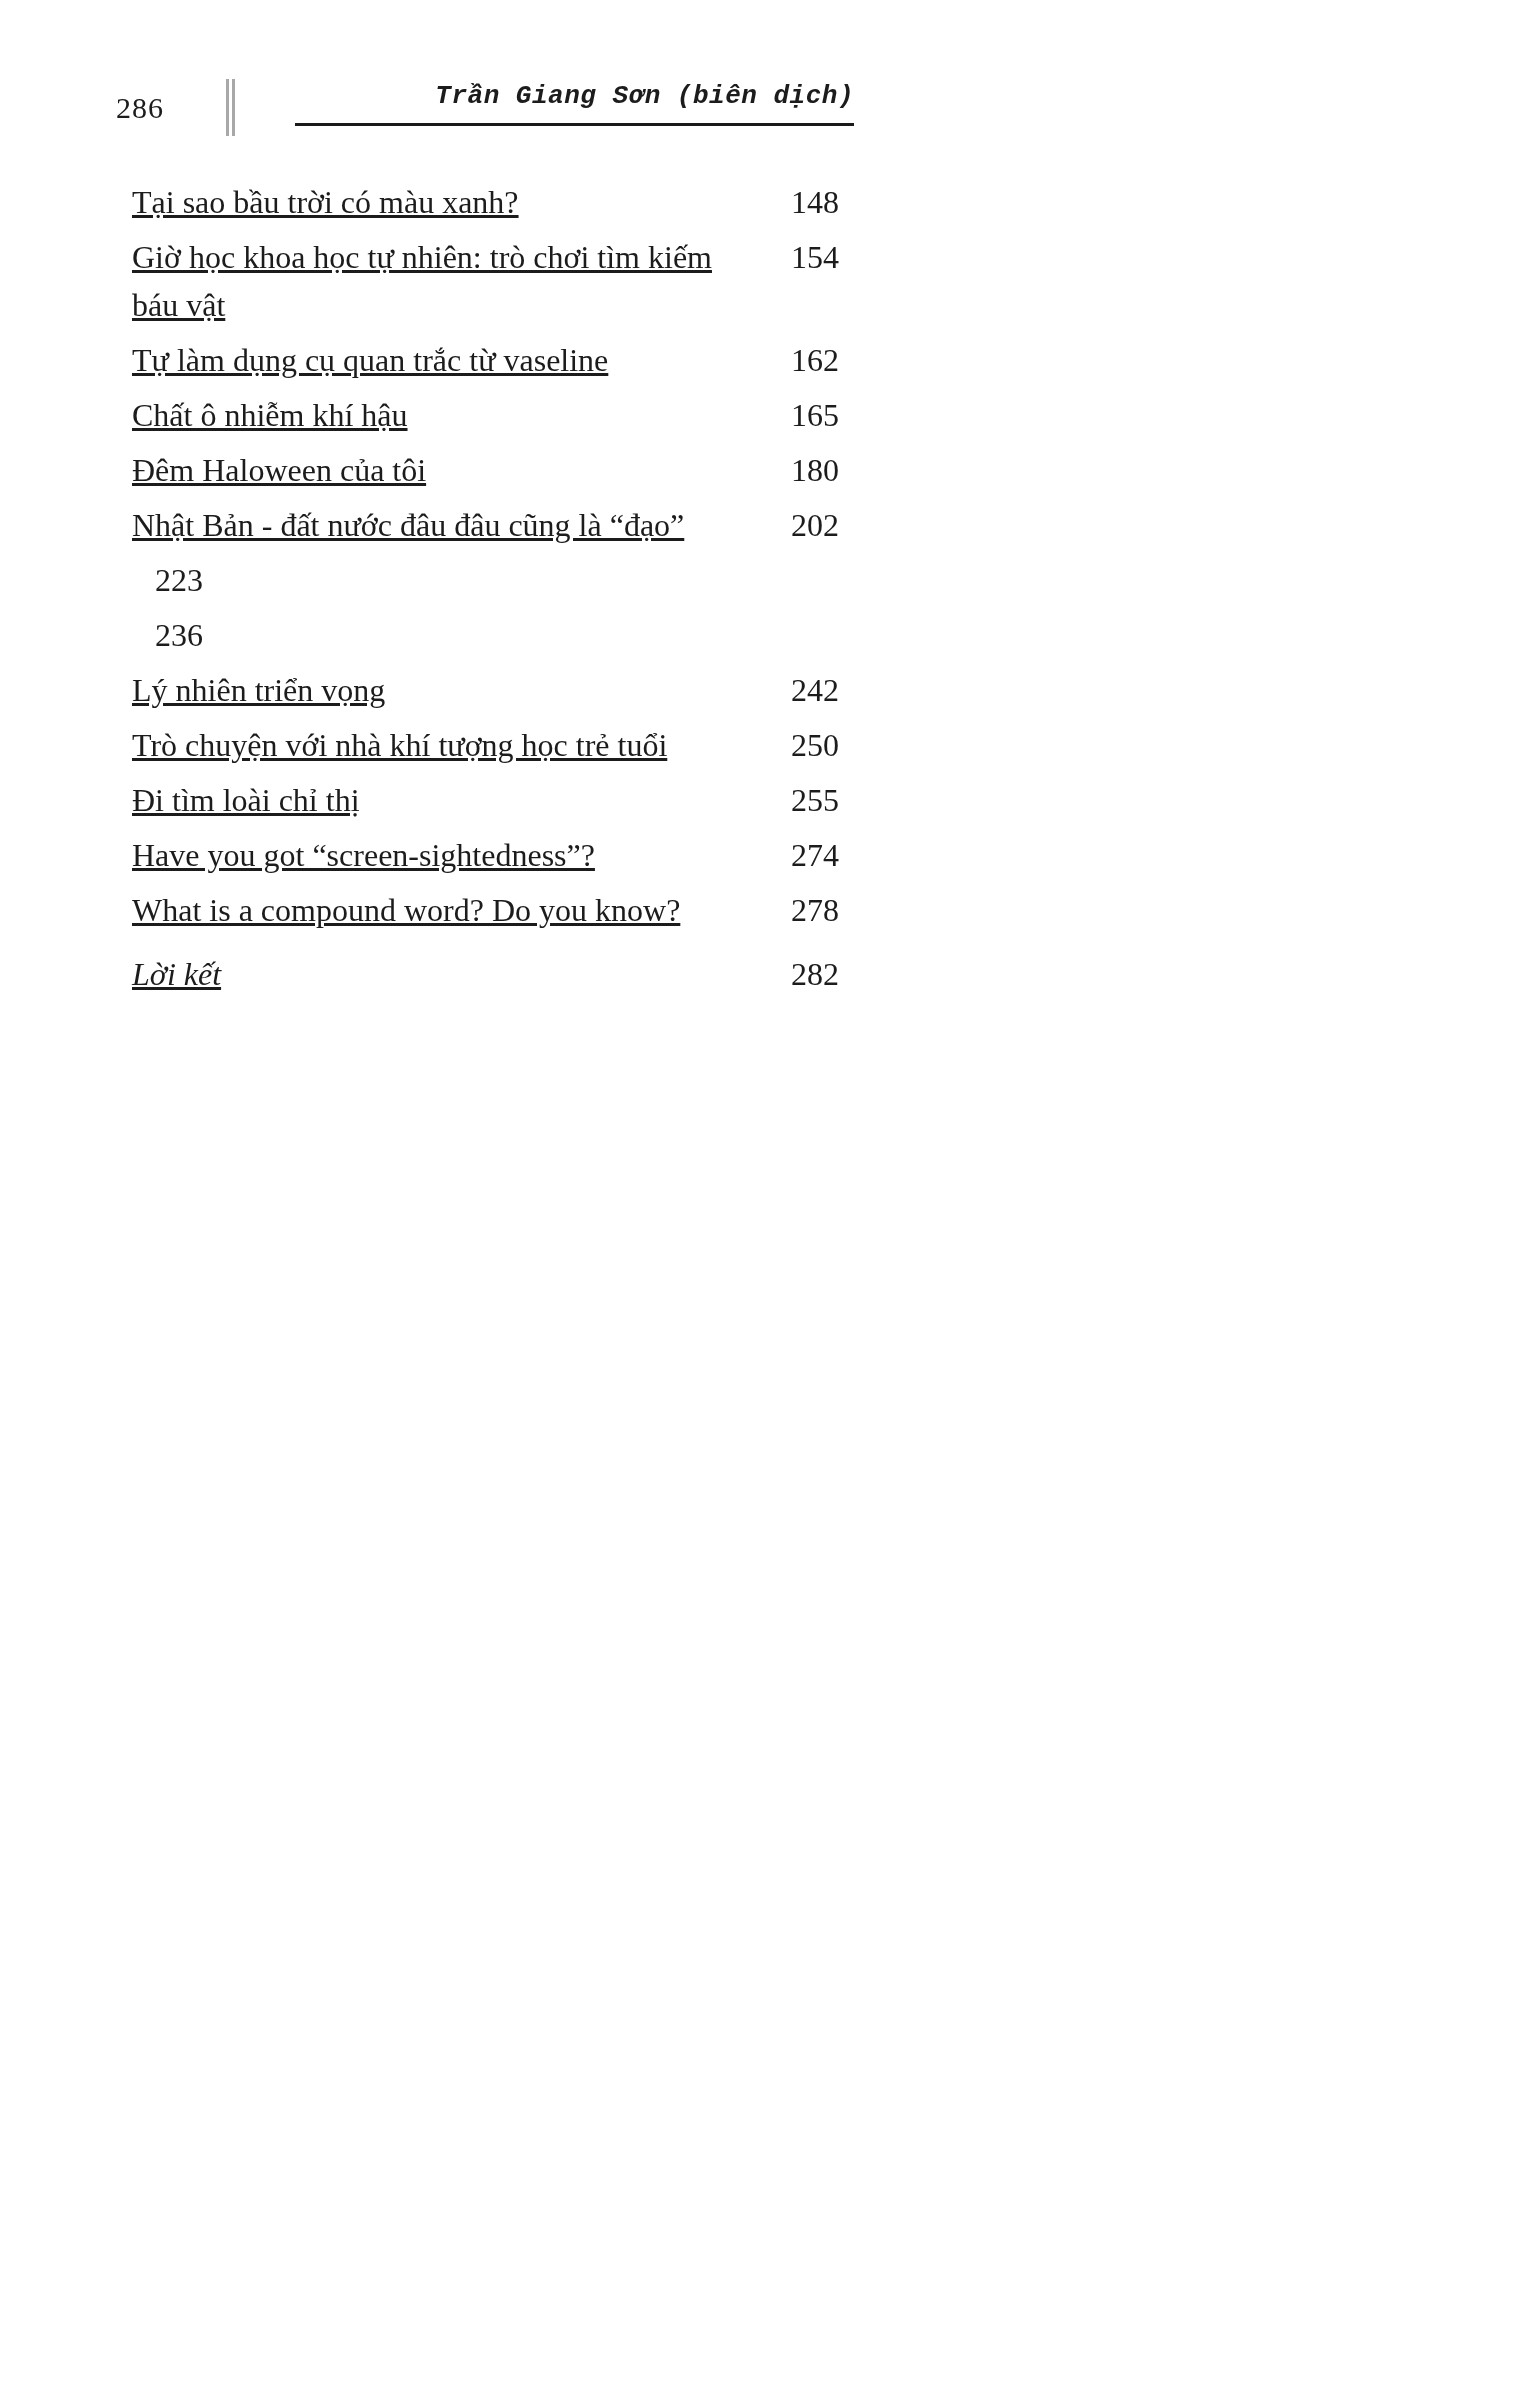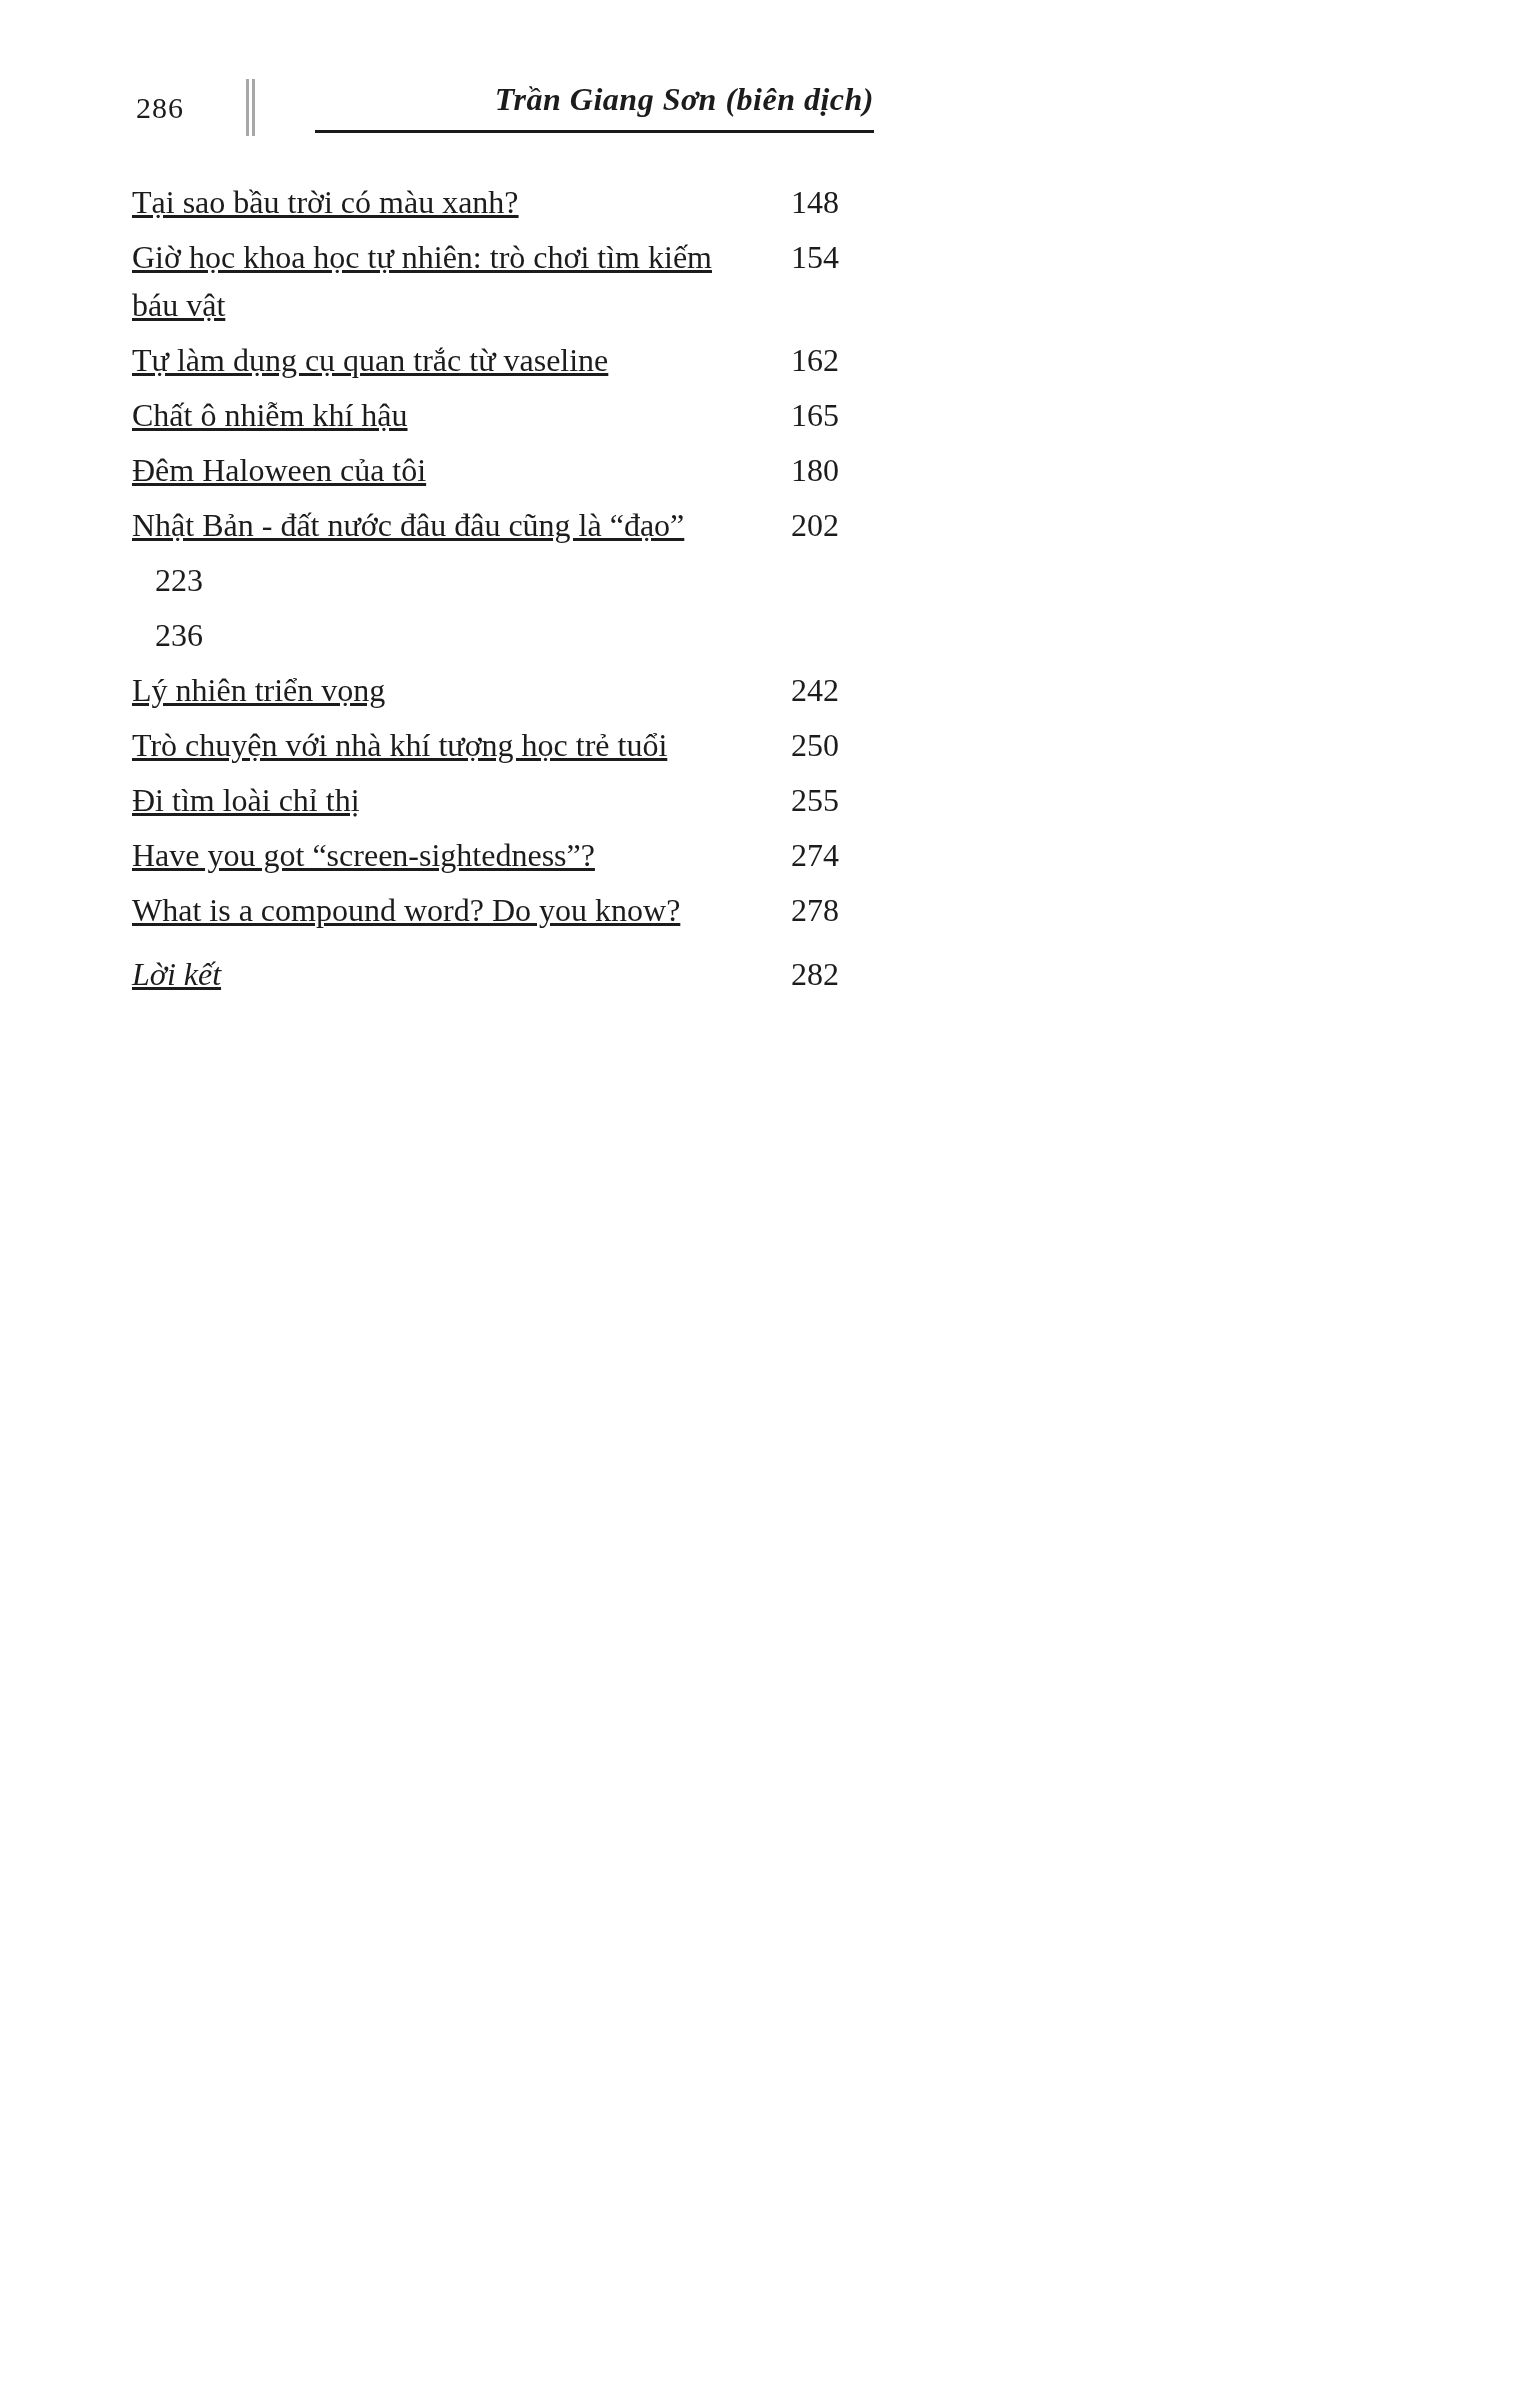--- a/index.html
+++ b/index.html
@@ -11,21 +11,21 @@
     background: #ffffff;
     font-family: "Liberation Serif", serif;
     color: #1c1c1c;
     overflow: hidden;
   }
 
   
   .header {
     position: absolute;
     top: 79px;
-    left: 136px;
+    left: 116px;
     width: 738px;
     display: flex;
     align-items: flex-start;
     gap: 44px;
   }
   .page-num {
     font-size: 30px;
     line-height: 1;
     padding-top: 14px;
     letter-spacing: 1px;
@@ -40,24 +40,24 @@
     margin-top: 0px;
   }
   .header-right {
     flex: 1;
     text-align: right;
     border-bottom: 3px solid #1a1a1a;
     padding-bottom: 12px;
     margin-top: 2px;
   }
   .running-title {
-    font-family: Liberation Serif, serif;
+    font-family: Liberation Mono, monospace;
     font-style: italic;
     font-weight: bold;
-    font-size: 32px;
+    font-size: 26px;
     letter-spacing: 0.5px;
   }
 
   
   .toc {
     position: absolute;
     top: 178px;
     left: 132px;
     width: 707px;
   }

